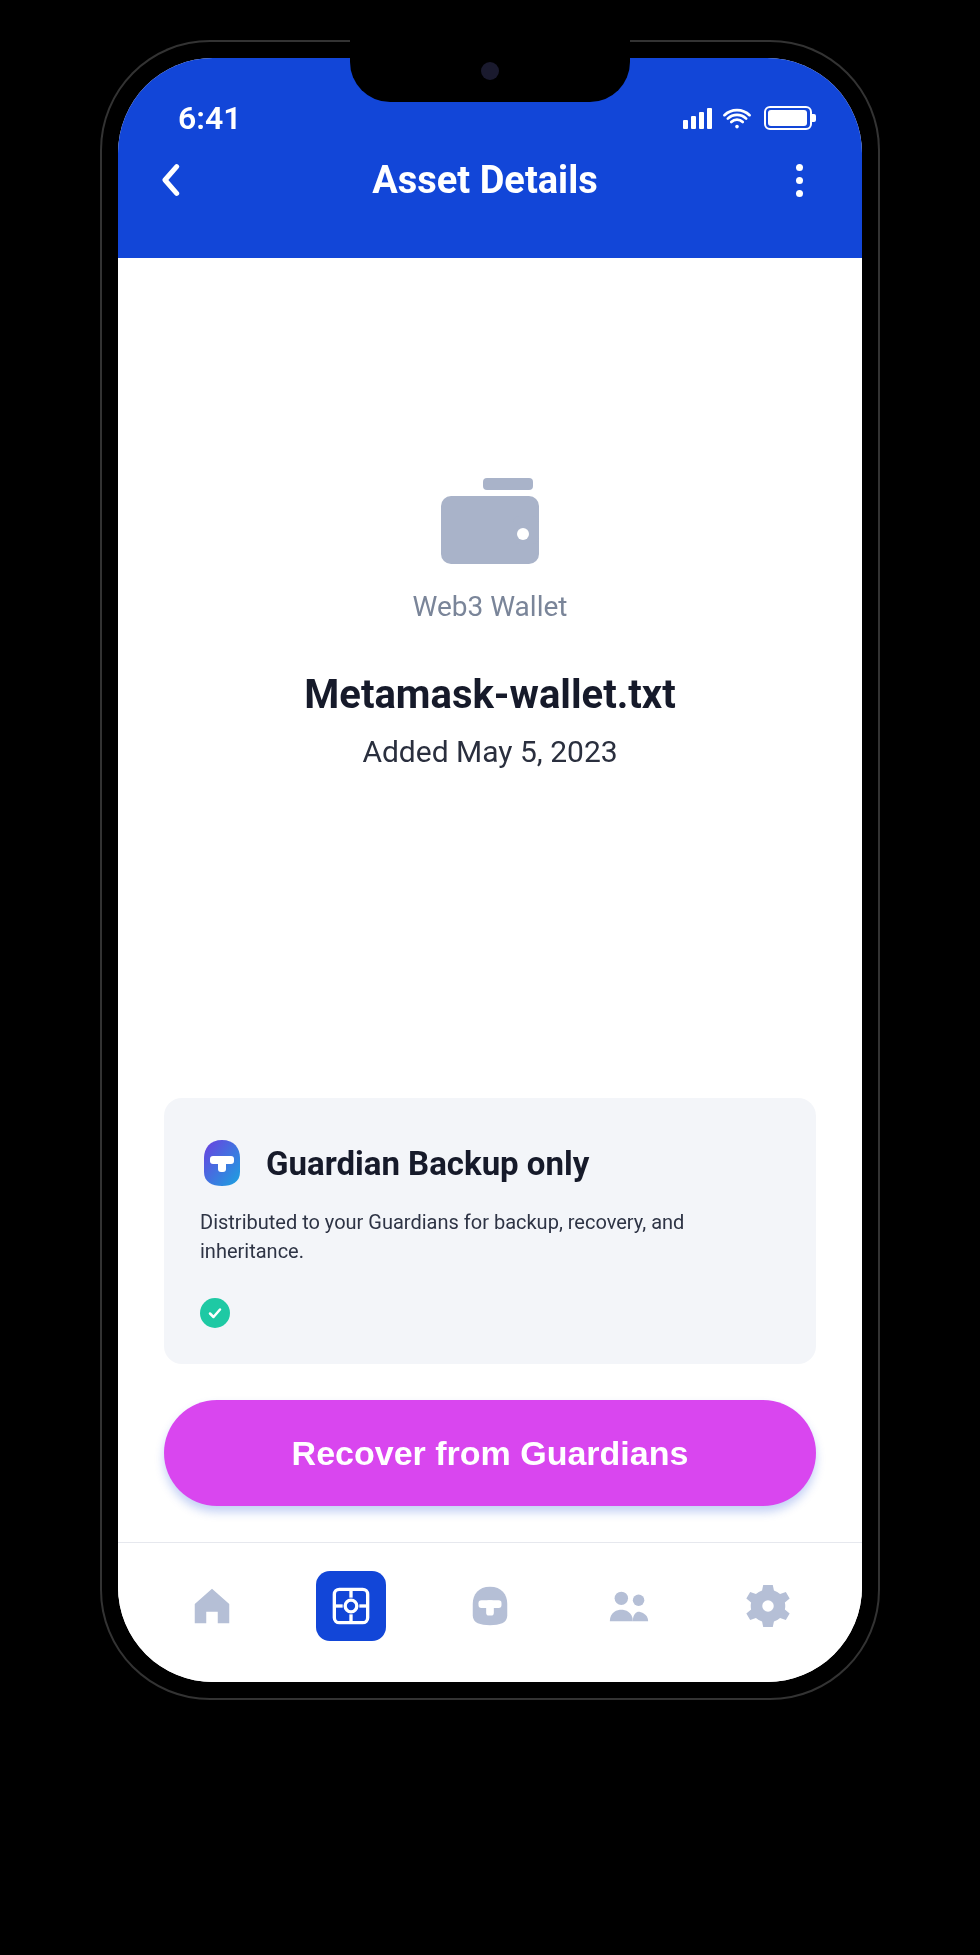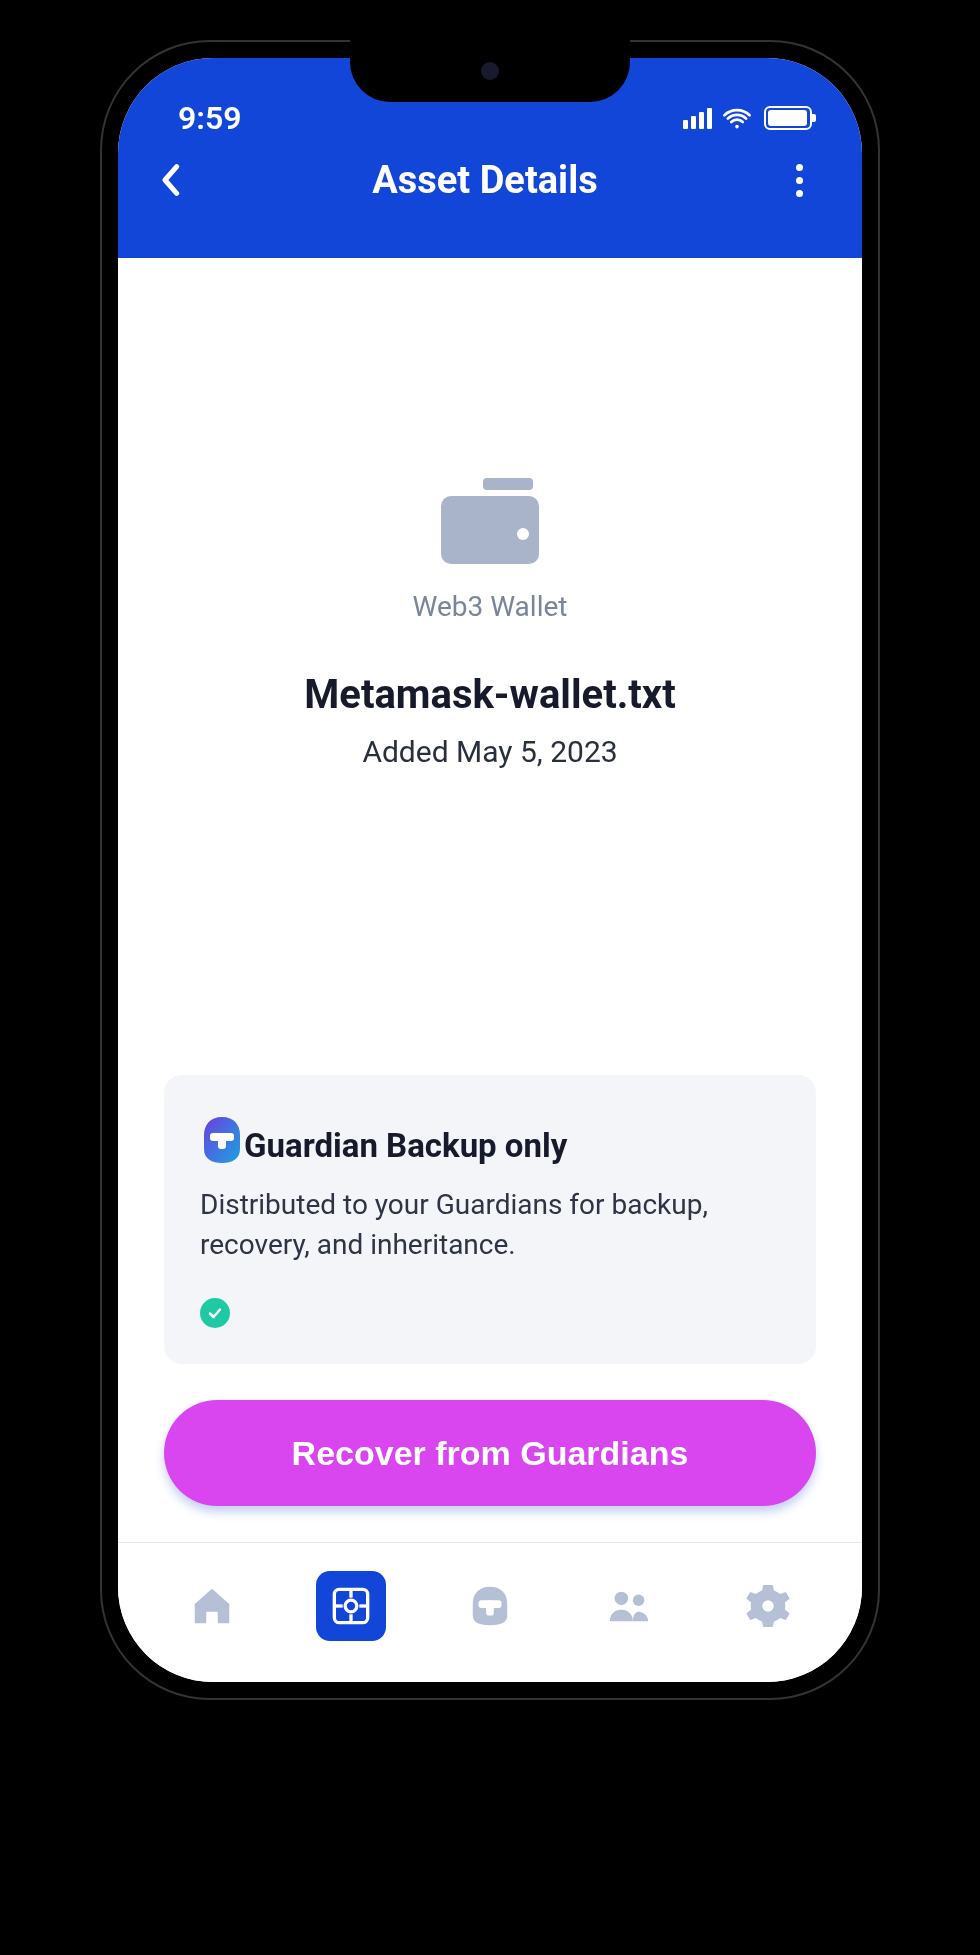--- a/index.html
+++ b/index.html
@@ -119,24 +119,24 @@
   .asset-added { margin-top: 16px; color: #2a2f3e; font-size: 30px; }
 
   .spacer { flex: 1; }
 
   .backup-card {
     background: #f3f5f9;
     border-radius: 18px;
     padding: 40px 36px 36px 36px;
     margin-bottom: 36px;
   }
-  .backup-head { display:flex; align-items:flex-end; }
+  .backup-head { display:flex; align-items:center; gap:22px; }
   .guardian-logo { width:44px; height:50px; display:flex; align-items:center; justify-content:center; }
   .backup-title { font-size: 33px; font-weight: 700; color: #161a2a; }
-  .backup-desc { margin-top: 20px; font-size: 28px; color: #2e3445; line-height: 1.45; }
+  .backup-desc { margin-top: 20px; font-size: 20px; color: #2e3445; line-height: 1.45; }
   .backup-status-row { margin-top: 32px; display:flex; align-items:center; gap:18px; }
   .check-circle { width:30px; height:30px; background:#1ec9a4; border-radius:50%; display:flex; align-items:center; justify-content:center; }
   .check-circle svg { width:16px; height:16px; }
   .backup-status-text { font-size: 28px; color: #6b7385; }
 
   .recover-btn {
     background: #d946ef;
     color: #fff;
     border: none;
     border-radius: 60px;
@@ -165,21 +165,21 @@
   .nav-item.active svg { width:40px; height:40px; }
 </style>
 </head>
 <body>
 
 <div class="phone-frame">
   <div class="notch"></div>
   <div class="phone-inner">
 
     <div class="status-bar">
-      <div class="status-time">9:59</div>
+      <div class="status-time">6:41</div>
       <div class="status-icons">
         <div class="signal-bars">
           <span></span>
             <span></span>
             <span></span>
             <span></span>
         </div>
         <div class="wifi-icon">
           <svg viewBox="0 0 24 18" fill="none">
               <path d="M12 17.5c.8 0 1.5-.7 1.5-1.5S12.8 14.5 12 14.5 10.5 15.2 10.5 16s.7 1.5 1.5 1.5z" fill="#fff"></path>

